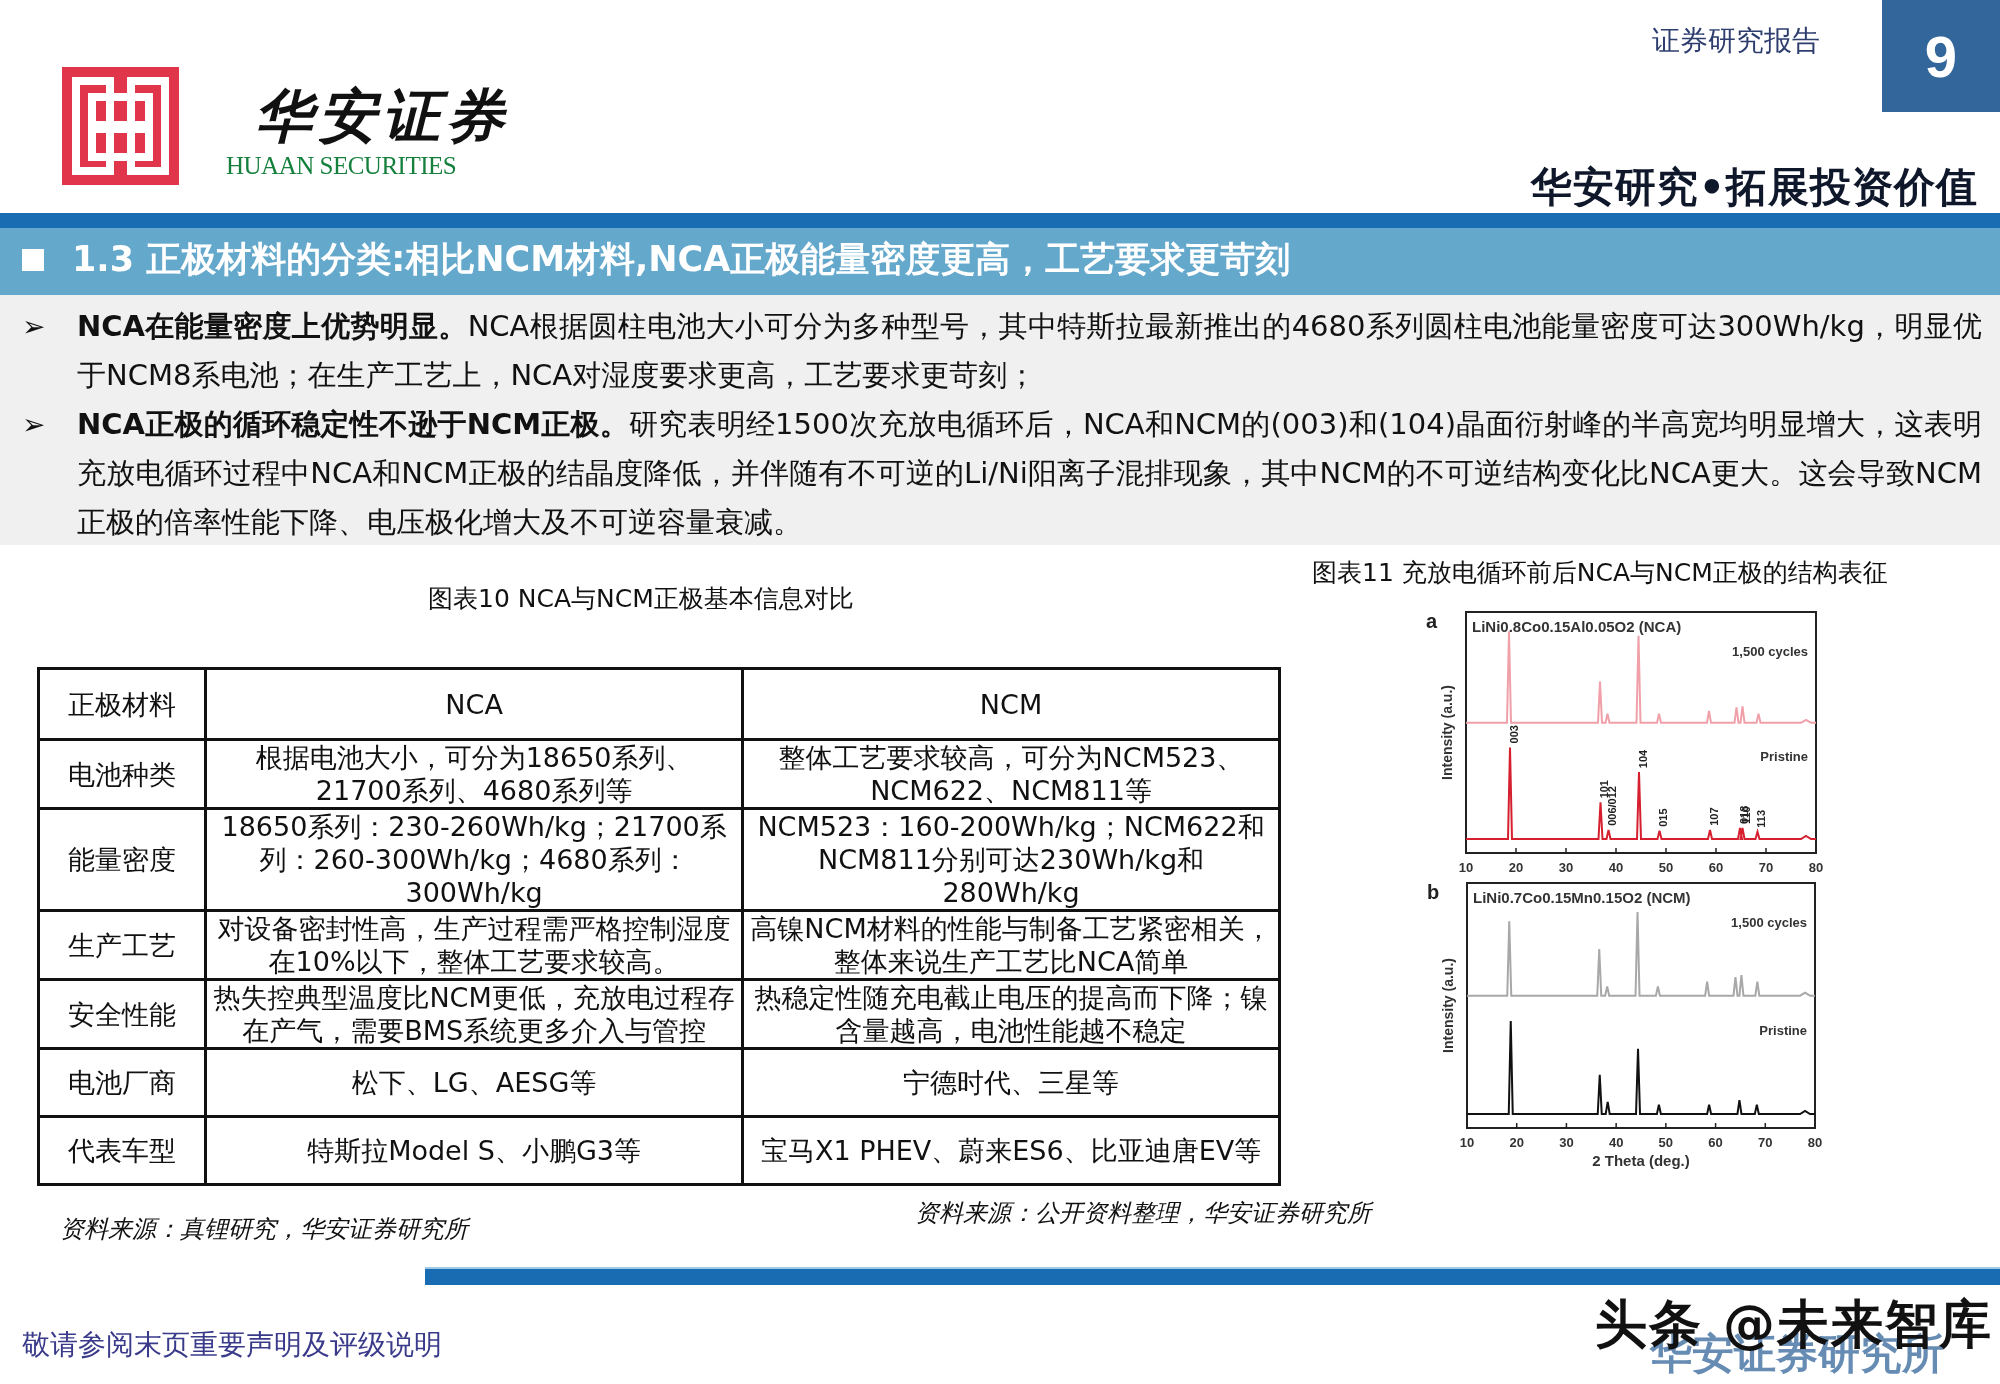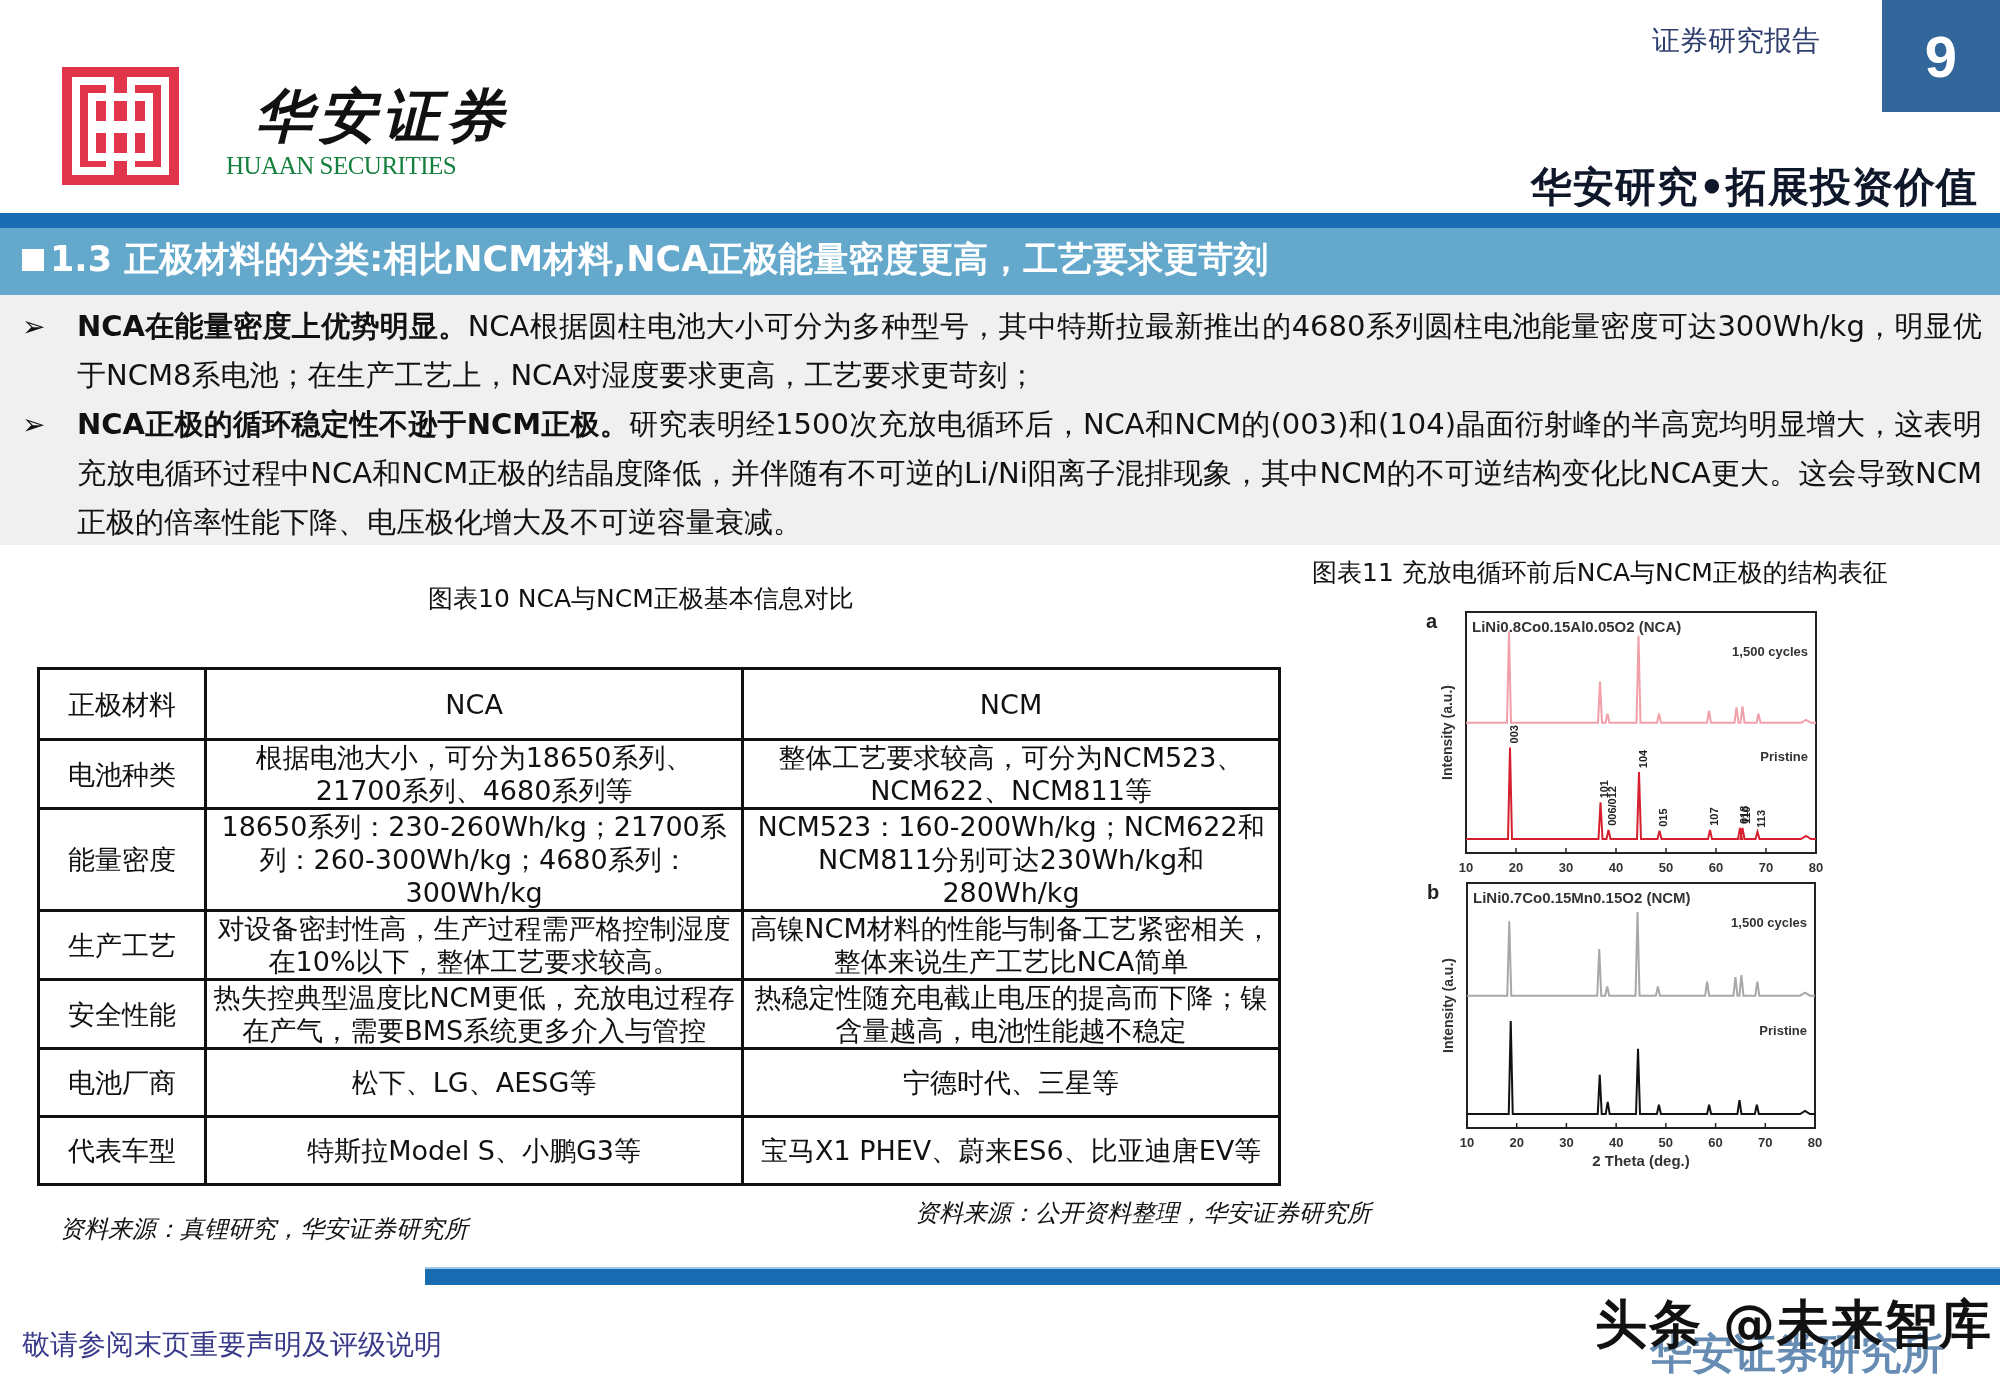--- a/index.html
+++ b/index.html
@@ -10,21 +10,21 @@
   .logo-box{left:62px;top:67px;width:117px;height:118px;background:#e0354a;}
   .logo-cn{left:210px;top:78px;font-family:"DejaVu Serif",serif;font-size:58px;font-weight:bold;letter-spacing:6px;color:#111;font-style:italic;margin-left:44px;}
   .logo-en{left:226px;top:152px;font-family:"Liberation Serif",serif;font-size:25px;letter-spacing:-0.5px;color:#15803d;}
   .report-label{left:1652px;top:22px;font-family:"DejaVu Serif",serif;font-size:28px;color:#2c3d6e;}
   .page-box{left:1882px;top:0;width:118px;height:112px;background:#33669a;color:#fff;
             font-family:"Liberation Sans",sans-serif;font-weight:bold;font-size:58px;
             display:flex;align-items:center;justify-content:center;}
   .slogan{right:22px;top:160px;font-family:"DejaVu Sans",sans-serif;font-weight:bold;font-size:41px;color:#0f172a;letter-spacing:1px;}
   .bar-dark{left:0;top:213px;width:2000px;height:15px;background:#1a6cb2;}
   .bar-light{left:0;top:228px;width:2000px;height:67px;background:#64a8cc;}
-  .section-title{left:22px;top:236px;color:#fff;font-size:35px;font-weight:bold;display:flex;align-items:center;gap:6px;}
+  .section-title{left:22px;top:236px;color:#fff;font-size:35px;font-weight:bold;display:flex;align-items:center;gap:28px;}
   .sq{width:22px;height:22px;background:#fff;display:inline-block;}
   .summary{left:0;top:295px;width:2000px;height:250px;background:#f0f0f0;}
   .bullets{left:22px;top:302px;width:1960px;font-family:"DejaVu Sans",sans-serif;font-size:29px;line-height:49px;}
   .bullet{display:flex;}
   .arrow{width:55px;flex:none;font-size:28px;}
   .btext{flex:1;text-align:justify;}
   .btext b{font-weight:bold;}
   
   .fig10-title{left:428px;top:582px;font-size:25px;}
   table.cmp{position:absolute;left:37px;top:667px;width:1244px;border-collapse:collapse;font-size:27px;}

